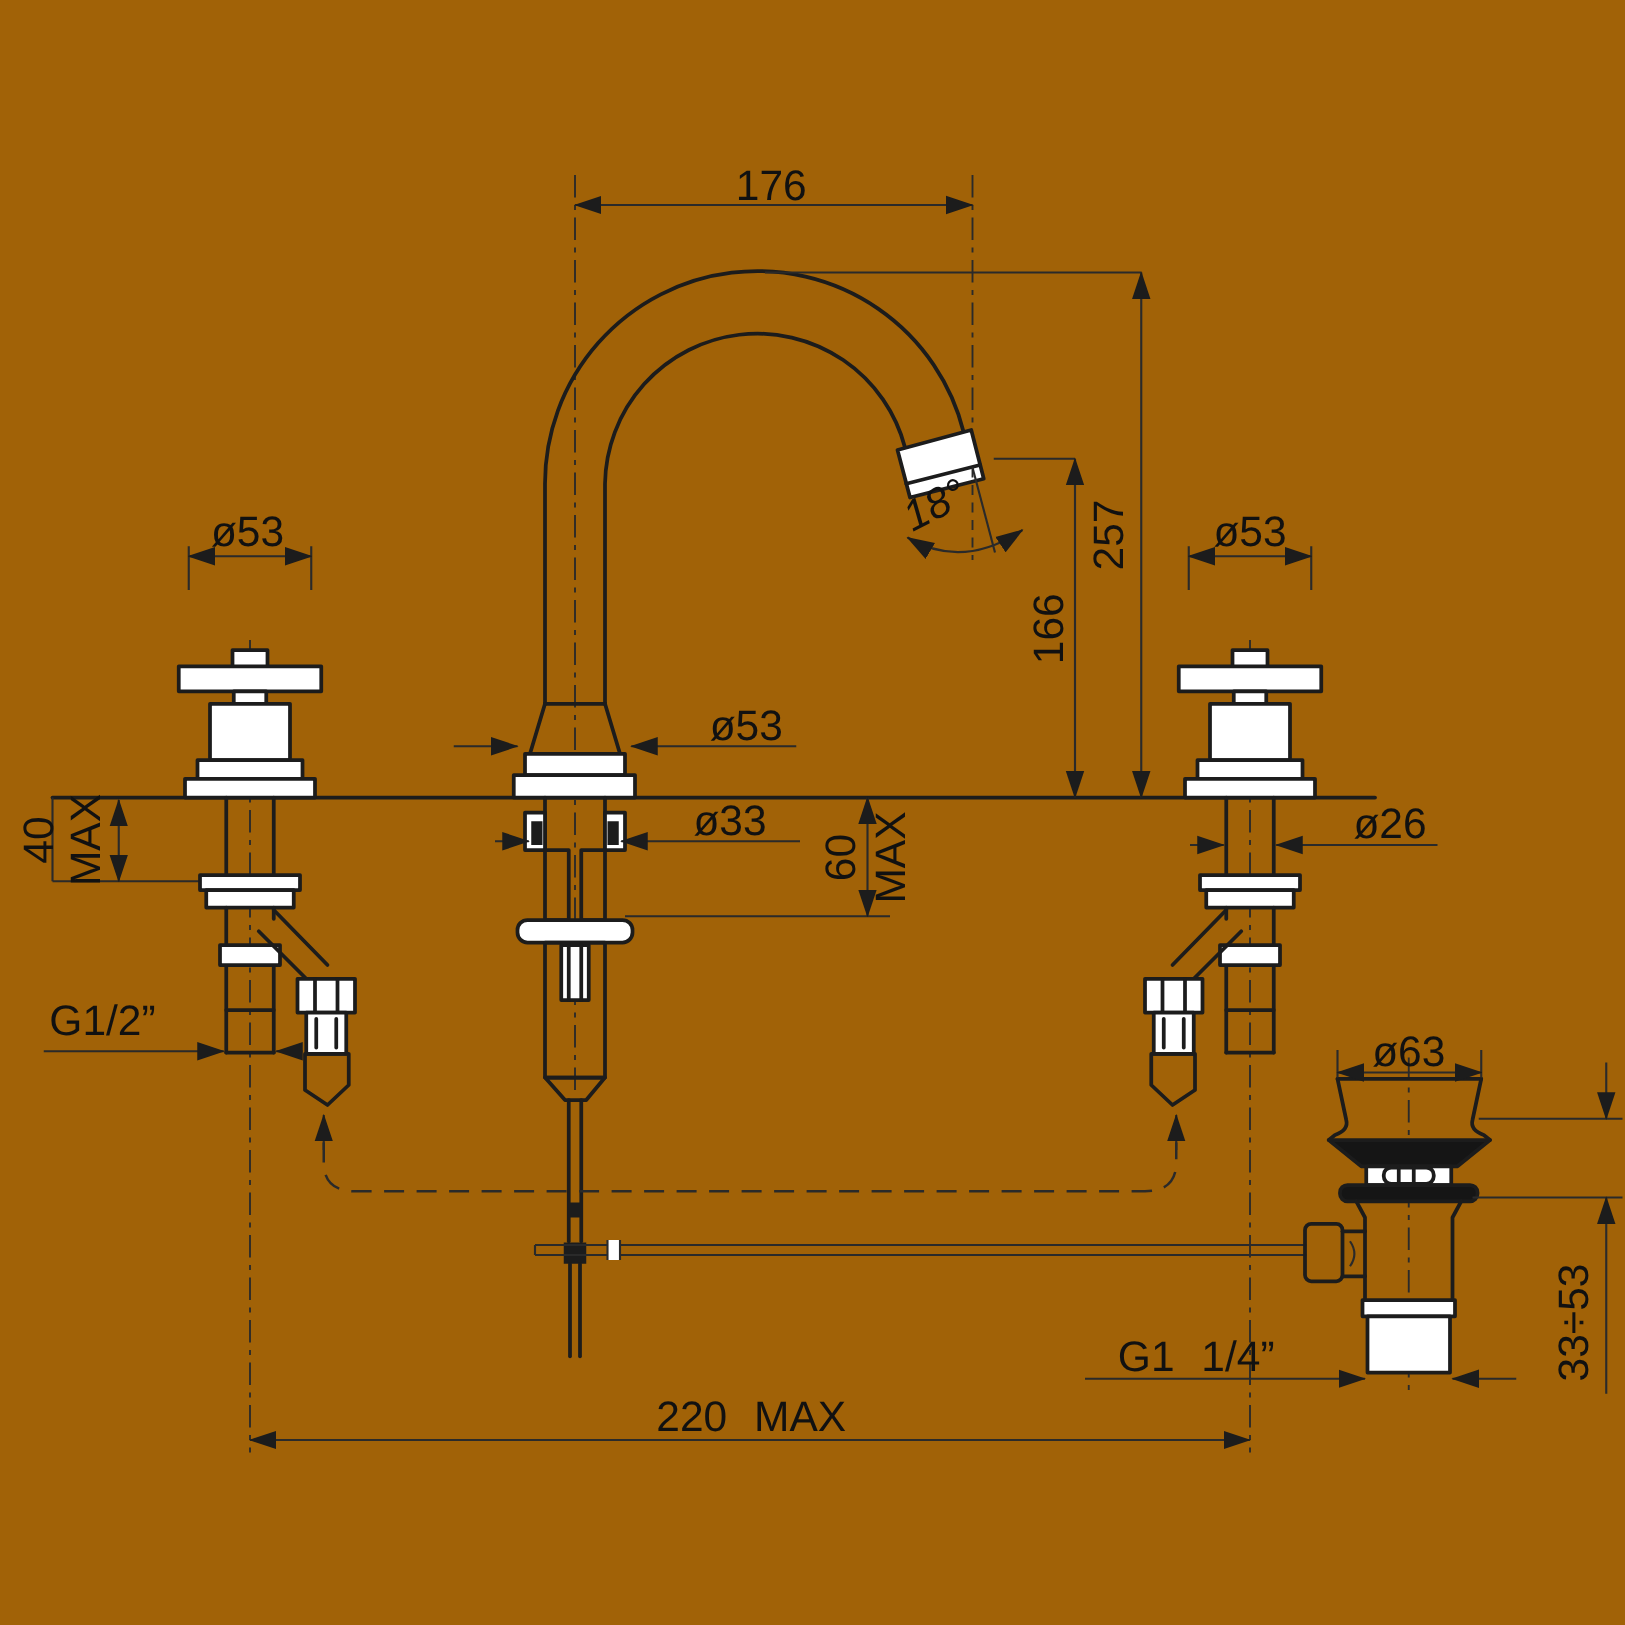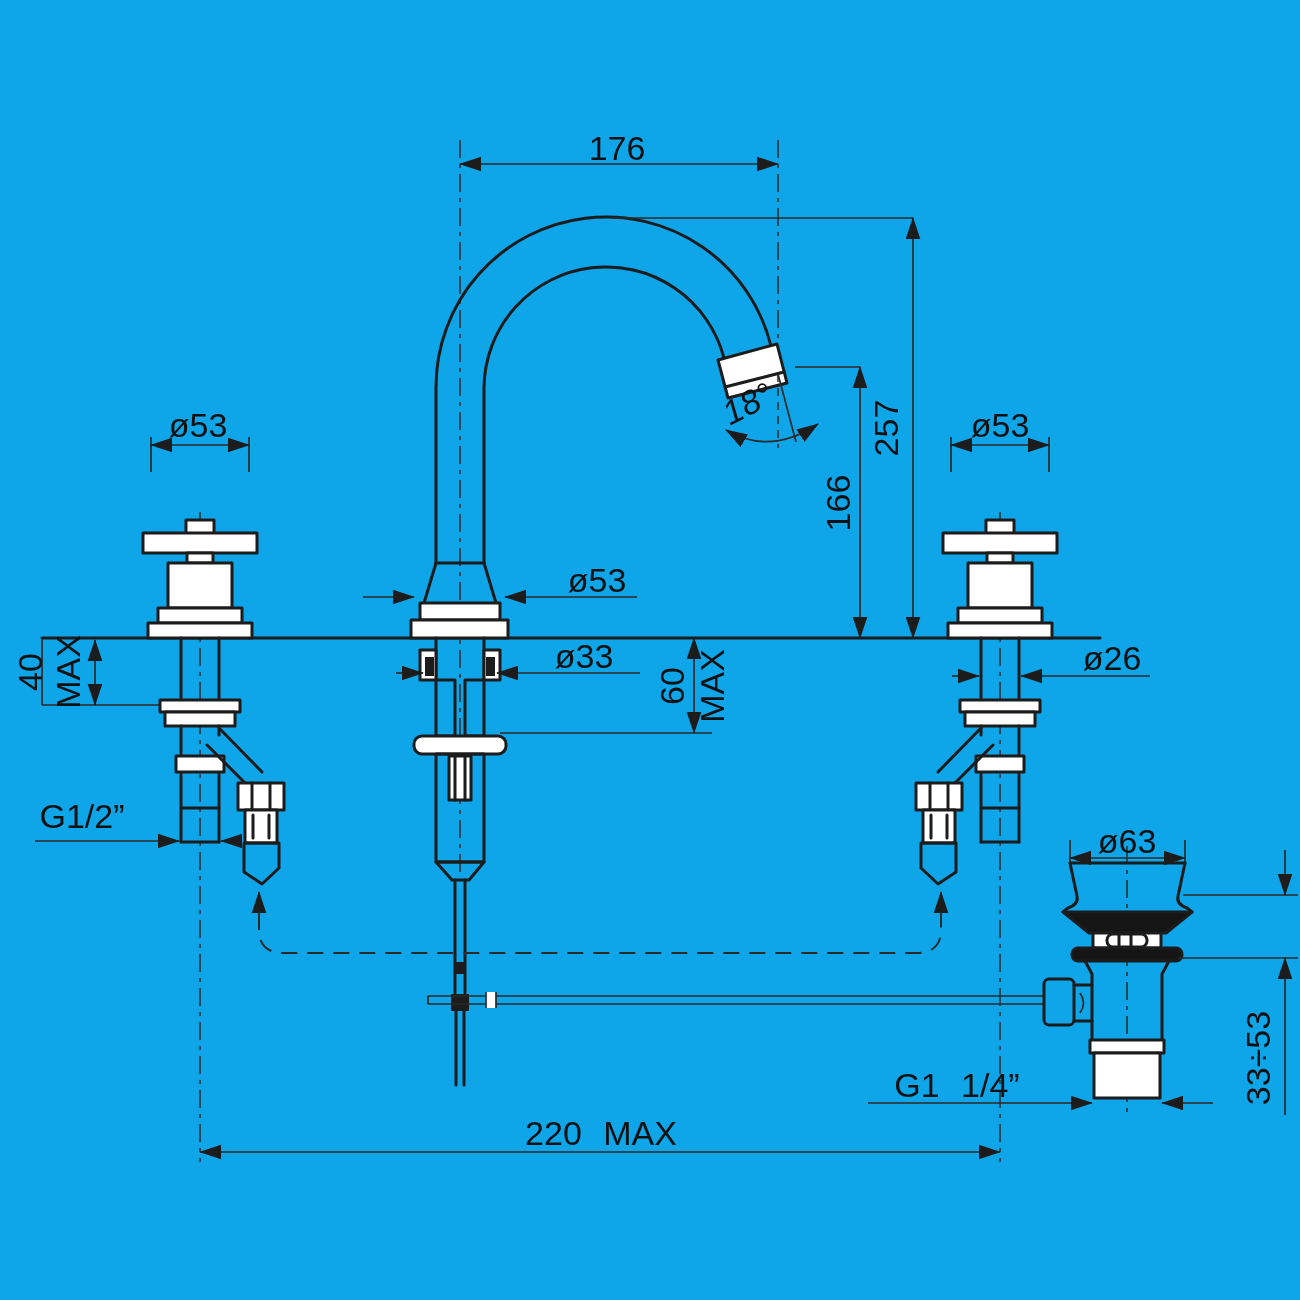--- a/index.html
+++ b/index.html
@@ -1,16 +1,16 @@
 <!DOCTYPE html>
 <html><head>
 <meta charset="utf-8">
 <style>
   html,body{margin:0;padding:0;background:#ffffff;}
-  .stage{width:1300px;height:1300px;position:relative;background:#0ea5e9;font-family:"Liberation Sans",sans-serif;}
+  .stage{width:1300px;height:1300px;position:relative;background:#a16207;font-family:"Liberation Sans",sans-serif;}
   svg{display:block;}
   .part{stroke:#1c1c1c;stroke-width:3;fill:none;stroke-linecap:round;stroke-linejoin:round;}
   .partfill{stroke:#1c1c1c;stroke-width:3;fill:#ffffff;stroke-linejoin:round;}
   .solid{stroke:#1c1c1c;stroke-width:3;fill:#151515;stroke-linejoin:round;}
   .thin{stroke:#2a2a2a;stroke-width:1.7;fill:none;}
   .cl{stroke:#2a2a2a;stroke-width:1.5;fill:none;stroke-dasharray:18 6 4 6;}
   .dash{stroke:#2a2a2a;stroke-width:2;fill:none;stroke-dasharray:16 10;}
   .dash2{stroke:#2a2a2a;stroke-width:1.5;fill:none;stroke-dasharray:8 6;}
   text.dim{font-family:"Liberation Sans",sans-serif;font-size:34px;fill:#111;text-anchor:middle;}
   text.it{font-style:italic;}

